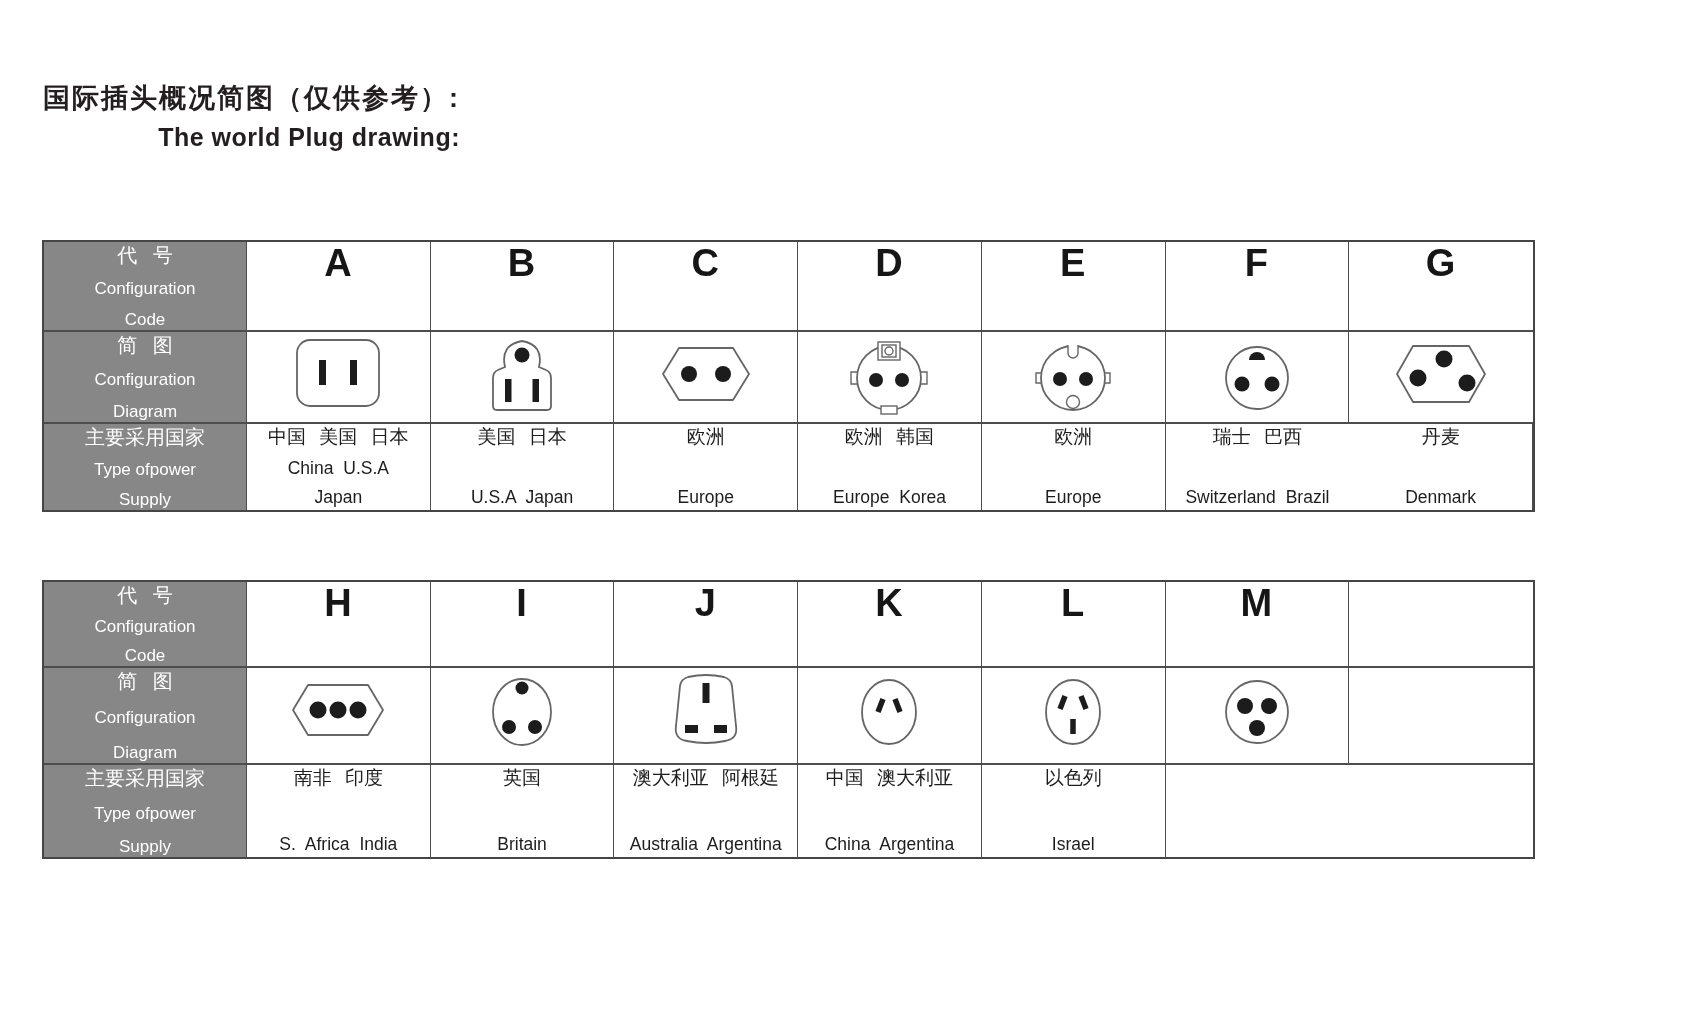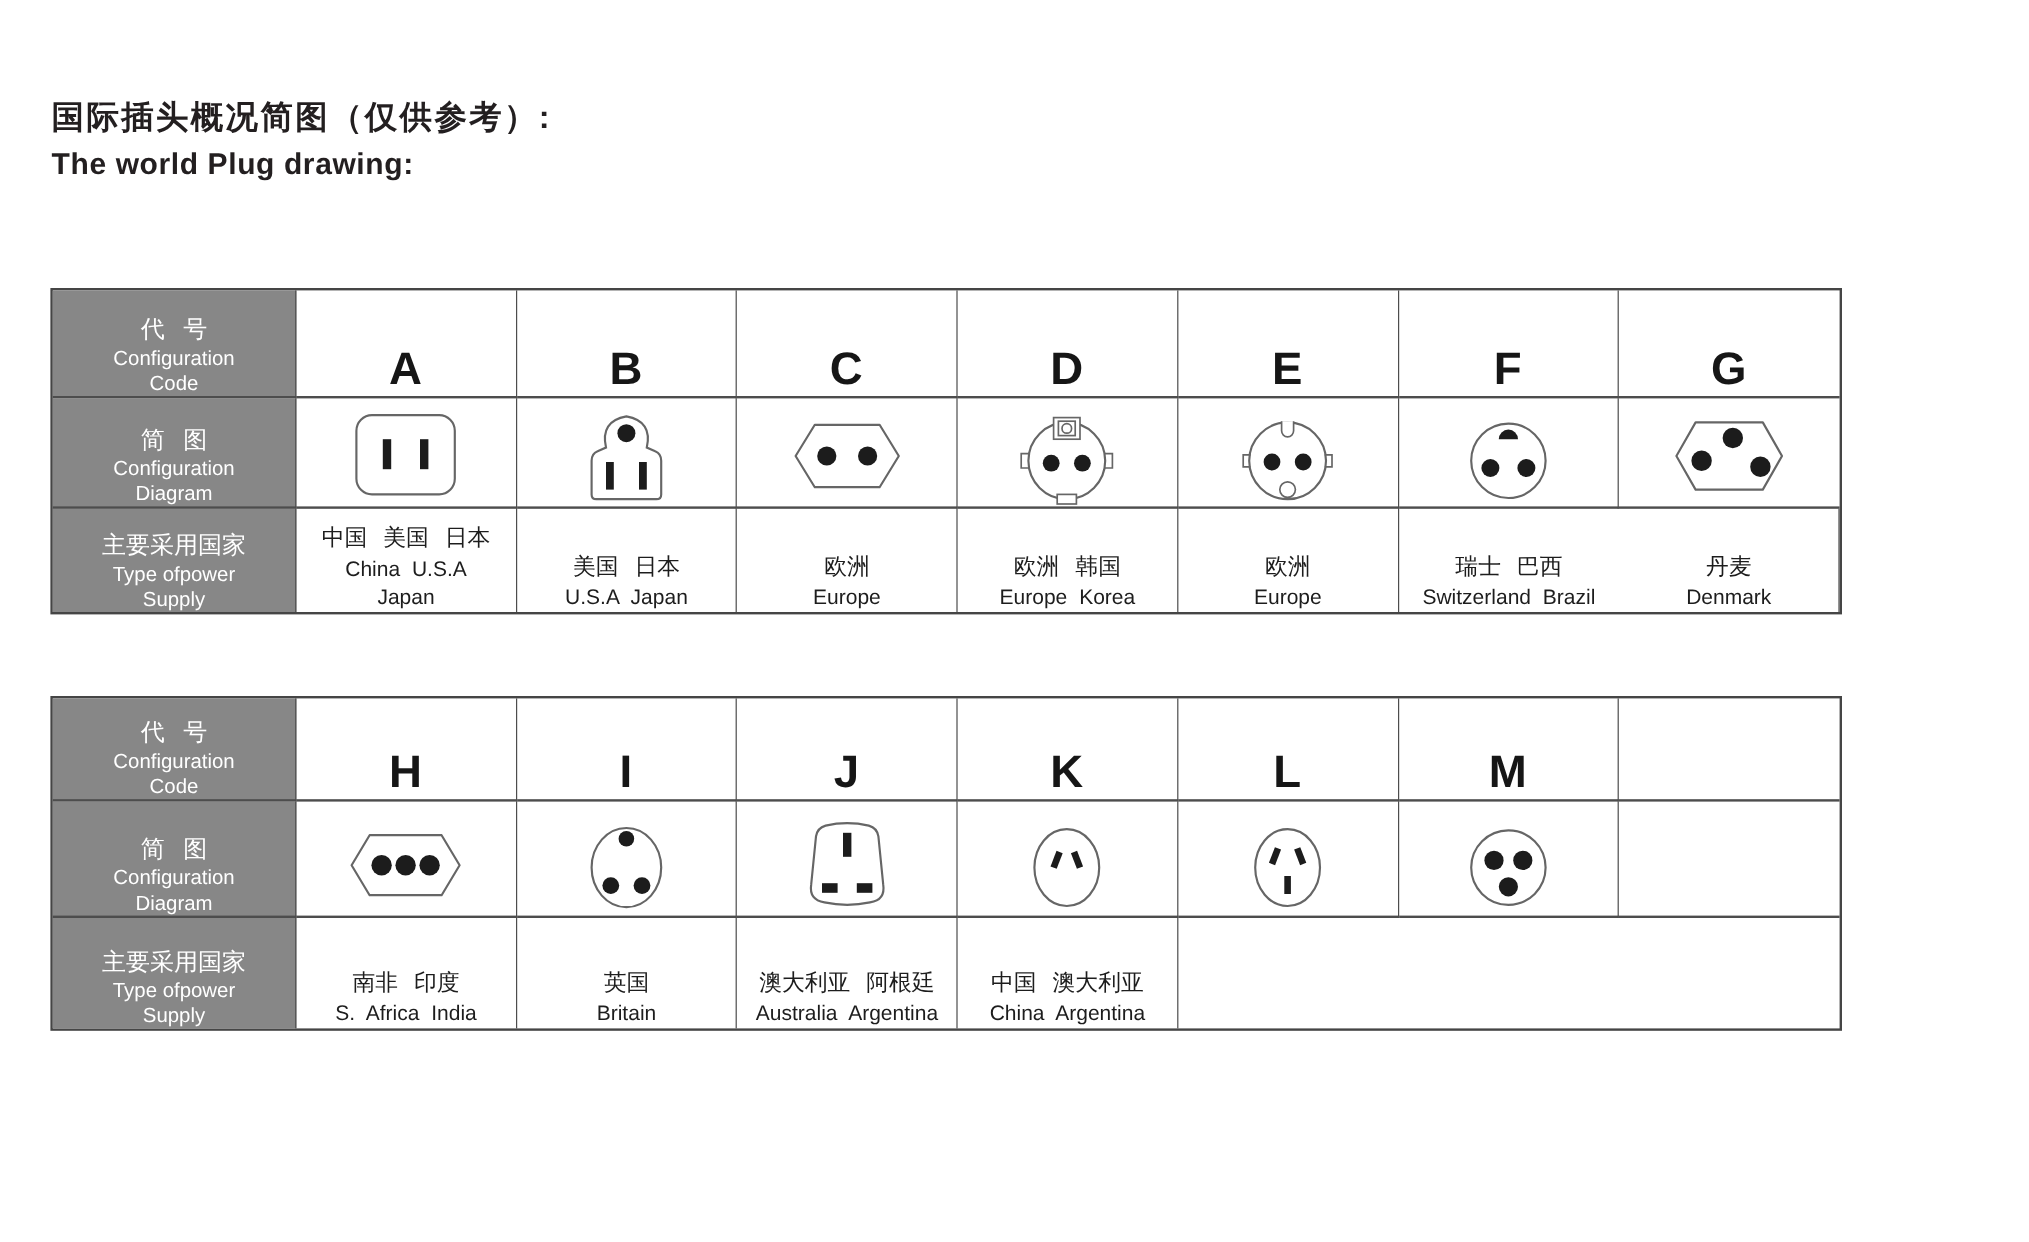--- a/index.html
+++ b/index.html
@@ -1,26 +1,26 @@
 <!DOCTYPE html>
 <html><head>
 <meta charset="utf-8">
 <style>
   html,body{margin:0;padding:0;background:#ffffff;}
   body{position:relative;width:1691px;height:1035px;font-family:"Liberation Sans",sans-serif;color:#1d1d1d;overflow:hidden;}
 
   .title{position:absolute;left:43px;top:80px;}
   .title-zh{font-size:27px;font-weight:bold;letter-spacing:2px;color:#231f20;}
-  .title-en{font-size:25px;font-weight:bold;margin-top:7px;letter-spacing:0.5px;color:#231f20;}
+  .title-en{font-size:25px;font-weight:bold;margin-top:7px;letter-spacing:0.5px;color:#231f20;text-align:right;}
 
   .tbl{position:absolute;left:42px;width:1489px;display:grid;grid-template-columns:203px repeat(7,1fr);border:2px solid #454545;background:#fff;}
   .tbl1{top:240px;grid-template-rows:90px 92px 86px;}
   .tbl2{top:580px;grid-template-rows:86px 97px 92px;}
 
-  .cell{display:flex;flex-direction:column;align-items:center;justify-content:flex-end;text-align:center;border-right:1px solid #4d4d4d;border-bottom:2px solid #4d4d4d;min-width:0;}
+  .cell{display:flex;flex-direction:column;align-items:center;justify-content:space-between;text-align:center;border-right:1px solid #4d4d4d;border-bottom:2px solid #4d4d4d;min-width:0;}
   .cell.lastcol{border-right:none;}
   .cell.lastrow{border-bottom:none;}
 
   .hcell{background:#878787;color:#ffffff;}
   .hz{font-size:20px;line-height:1.3;word-spacing:10px;}
   .he{font-size:17px;line-height:1.25;}
 
   .code{font-size:38px;font-weight:bold;color:#161616;letter-spacing:1px;}
 
   .cz{font-size:19px;line-height:1.4;word-spacing:8px;color:#1d1d1d;}
@@ -295,14 +295,18 @@
     <div class="ce">Britain</div>
   </div>
   <div class="cell lastrow">
     <div class="cz">澳大利亚 阿根廷</div>
     <div class="ce">Australia Argentina</div>
   </div>
   <div class="cell lastrow">
     <div class="cz">中国 澳大利亚</div>
     <div class="ce">China Argentina</div>
   </div>
+  <div class="cell lastrow">
+    <div class="cz">以色列</div>
+    <div class="ce">Israel</div>
+  </div>
   <div class="cell lastrow lastcol"></div>
 </div>
 
 </body></html>

